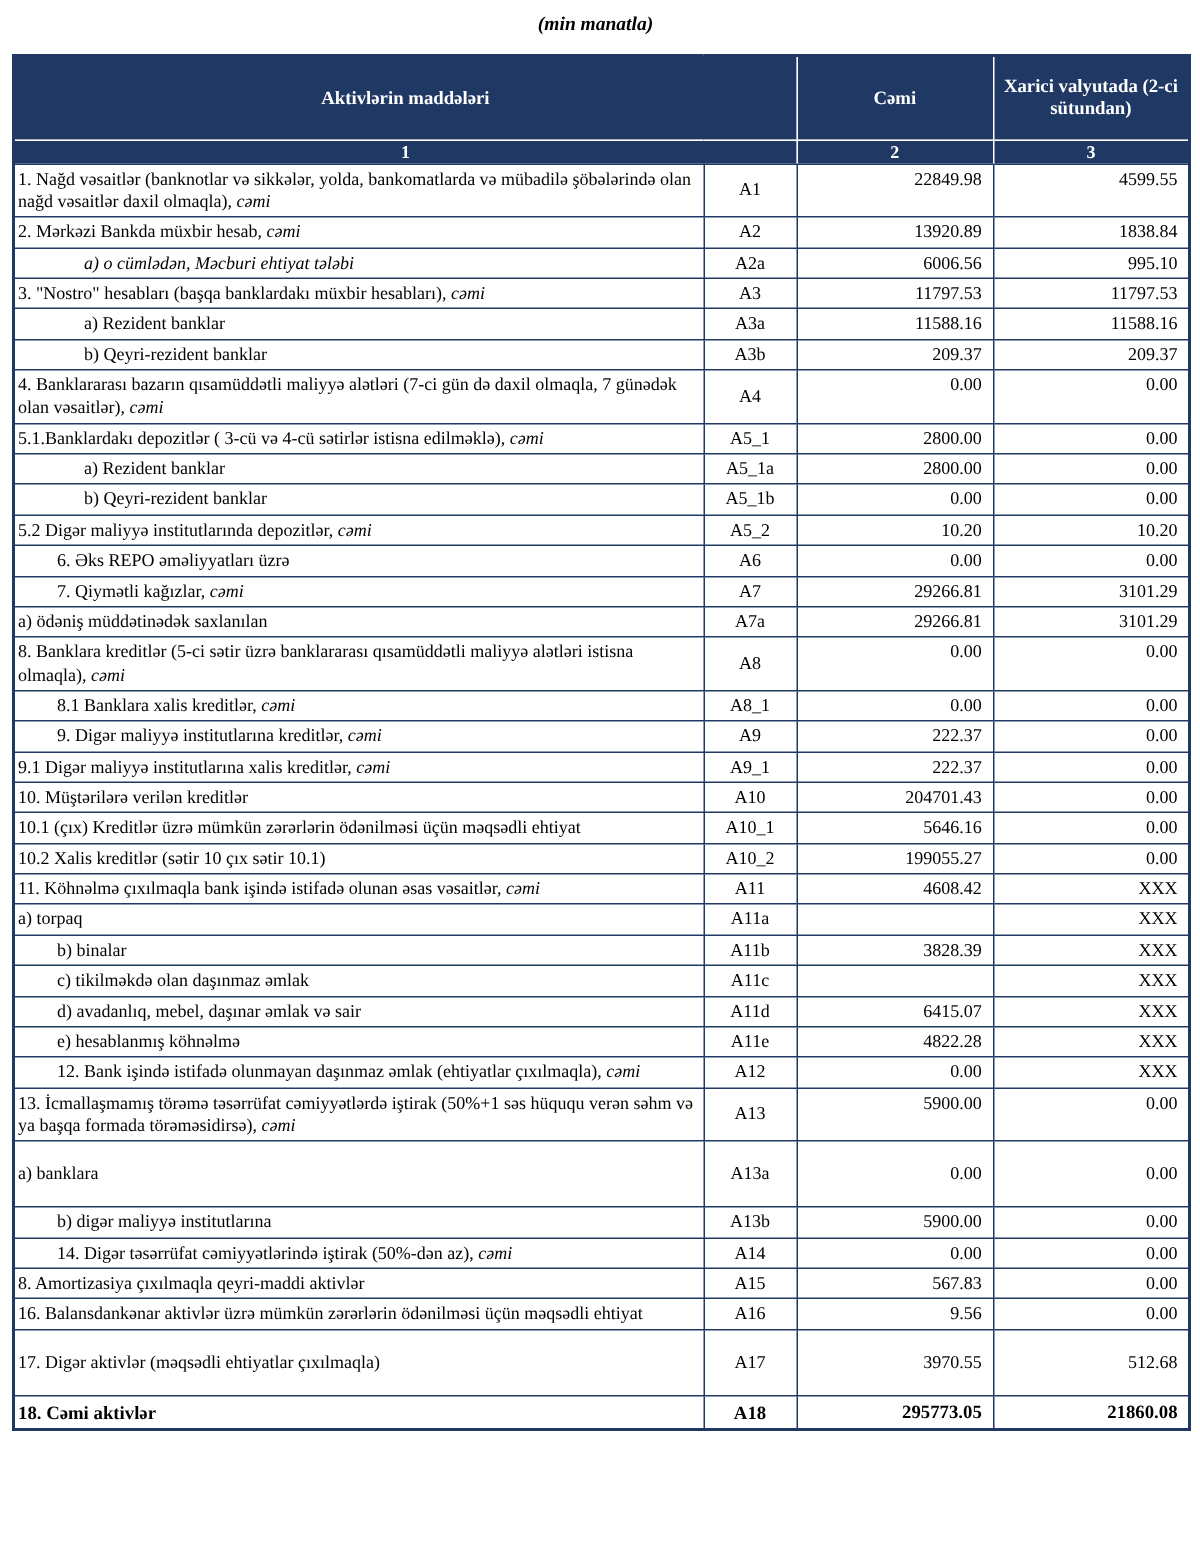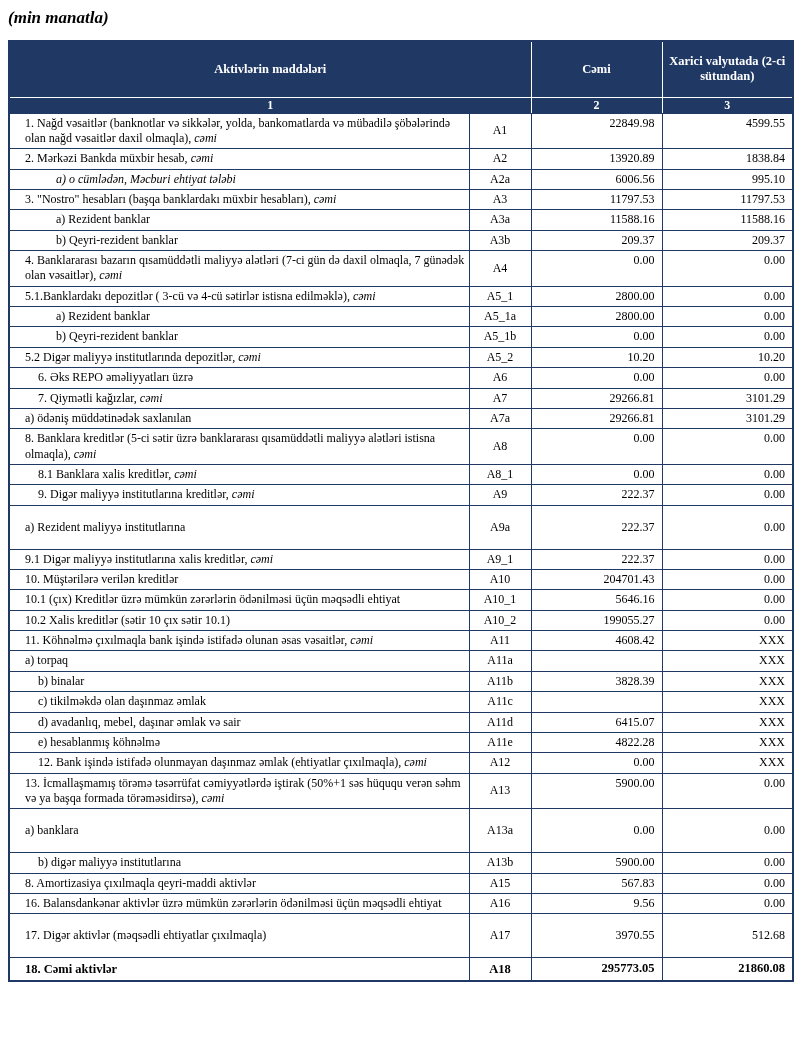--- a/index.html
+++ b/index.html
@@ -8,24 +8,24 @@
     width: 800px;
     font-family: "Liberation Serif", "DejaVu Serif", serif;
     color: #000000;
   }
   .page {
     width: 800px;
     min-height: 1041px;
     padding: 6px 8px 20px 8px;
   }
   .unit-note {
-    text-align: left;
+    text-align: center;
     font-weight: bold;
     font-style: italic;
-    font-size: 17px;
+    font-size: 13px;
     padding-right: 6px;
     margin: 2px 0 12px 0;
   }
   table.assets {
     border-collapse: collapse;
     width: 784px;
     table-layout: fixed;
     border: 2px solid var(--border, #1f3864);
   }
   thead th {
@@ -45,21 +45,21 @@
   }
   tbody td {
     border: 1px solid var(--border, #1f3864);
     font-size: 12px;
     line-height: 1.28;
     padding: 2px 4px;
     height: 19px;
     vertical-align: middle;
   }
   .c-label { text-align: left; }
-  .ind0 { padding-left: 15px; }
+  .ind0 { padding-left: 2px; }
   .ind1 { padding-left: 28px; }
   .ind2 { padding-left: 46px; }
   .it { font-style: italic; }
   .c-code { text-align: center; }
   .c-num { text-align: right; padding-right: 7px; vertical-align: top; }
   tr.tall td { height: 44px; }
   tr.tall .c-num { vertical-align: middle; }
   tr.bold td { font-weight: bold; font-size: 12.5px; height: 23px; }
 </style>
 </head>
@@ -184,26 +184,20 @@
           <td class="c-code">A8_1</td>
           <td class="c-num">0.00</td>
           <td class="c-num">0.00</td>
         </tr>
         <tr class="">
           <td class="c-label ind1">9. Digər maliyyə institutlarına kreditlər, <i>cəmi</i></td>
           <td class="c-code">A9</td>
           <td class="c-num">222.37</td>
           <td class="c-num">0.00</td>
         </tr>
-        <tr class="tall">
-          <td class="c-label ind0">a) Rezident maliyyə institutlarına</td>
-          <td class="c-code">A9a</td>
-          <td class="c-num">222.37</td>
-          <td class="c-num">0.00</td>
-        </tr>
         <tr class="">
           <td class="c-label ind0">9.1 Digər maliyyə institutlarına xalis kreditlər, <i>cəmi</i></td>
           <td class="c-code">A9_1</td>
           <td class="c-num">222.37</td>
           <td class="c-num">0.00</td>
         </tr>
         <tr class="">
           <td class="c-label ind0">10. Müştərilərə verilən kreditlər</td>
           <td class="c-code">A10</td>
           <td class="c-num">204701.43</td>
@@ -272,20 +266,26 @@
         <tr class="tall">
           <td class="c-label ind0">a) banklara</td>
           <td class="c-code">A13a</td>
           <td class="c-num">0.00</td>
           <td class="c-num">0.00</td>
         </tr>
         <tr class="">
           <td class="c-label ind1">b) digər maliyyə institutlarına</td>
           <td class="c-code">A13b</td>
           <td class="c-num">5900.00</td>
+          <td class="c-num">0.00</td>
+        </tr>
+        <tr class="">
+          <td class="c-label ind1">14. Digər təsərrüfat cəmiyyətlərində iştirak (50%-dən az), <i>cəmi</i></td>
+          <td class="c-code">A14</td>
+          <td class="c-num">0.00</td>
           <td class="c-num">0.00</td>
         </tr>
         <tr class="">
           <td class="c-label ind0">8. Amortizasiya çıxılmaqla qeyri-maddi aktivlər</td>
           <td class="c-code">A15</td>
           <td class="c-num">567.83</td>
           <td class="c-num">0.00</td>
         </tr>
         <tr class="">
           <td class="c-label ind0">16. Balansdankənar aktivlər üzrə mümkün zərərlərin ödənilməsi üçün məqsədli ehtiyat</td>

